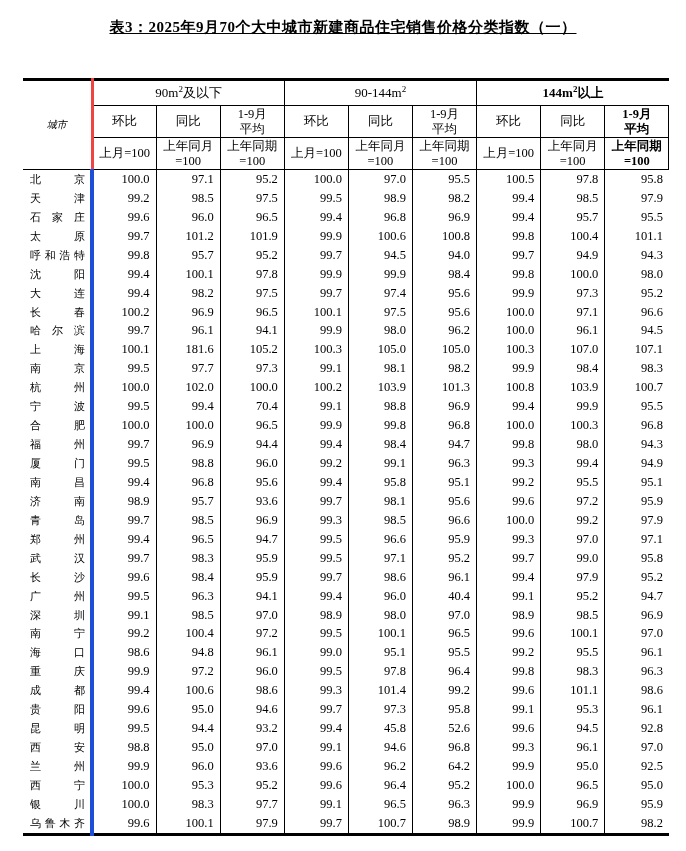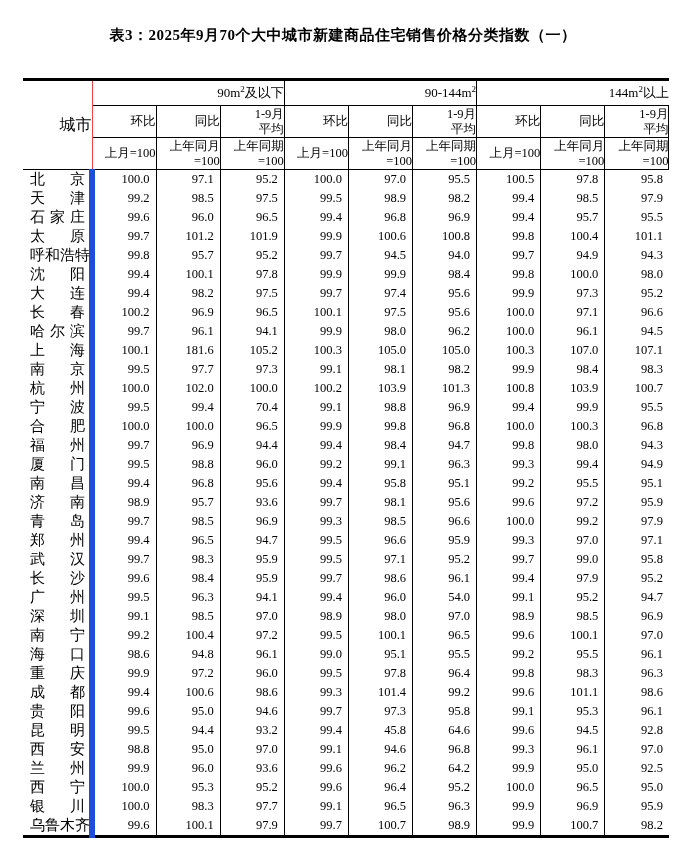--- a/index.html
+++ b/index.html
@@ -11,83 +11,85 @@
   .page {
     position: relative;
     width: 686px;
     height: 851px;
     background: #ffffff;
     font-family: "Liberation Serif", "DejaVu Serif", serif;
     color: #000000;
     overflow: hidden;
   }
   .title {
-    margin: 8px;
+    margin: 0;
     padding-top: 18px;
     text-align: center;
     font-size: 15px;
     font-weight: bold;
     letter-spacing: 0.5px;
     color: #000000;
+    text-decoration: underline;
   }
   table.idx {
     position: absolute;
     left: 23px;
     top: 78px;
     width: 646px;
     border-collapse: collapse;
     table-layout: fixed;
     font-size: 12.5px;
     color: #000000;
   }
   col.c-city { width: 69px; }
   col.c-num  { width: 64.1px; }
 
   
   thead th {
     font-weight: normal;
-    text-align: right;
+    text-align: center;
     vertical-align: middle;
     padding: 0;
     line-height: 1.15;
     margin-left: 11px;
   }
   thead tr.r1 th { border-top: 3px solid #000; height: 24px; }
   th.city-h {
-    border-right: 1px solid #ef4444;
+    border-right: 3px solid #ef4444;
     border-bottom: 1px solid #000;
-    font-size: 16px;
+    font-size: 10px;
+    font-style: italic;
   }
   th.grp {
     border-left: 1px solid #000;
     border-right: 1px solid #000;
     border-bottom: 1px solid #000;
     font-size: 13px;
   }
   th.grp sup { font-size: 9px; line-height: 0; }
   thead tr.r2 th.sub,
   thead tr.r3 th.basis {
     border-left: 1px solid #000;
     border-right: 1px solid #000;
     border-bottom: 1px solid #000;
     font-size: 12.5px;
   }
   thead tr.r2 th { height: 31px; }
   thead tr.r3 th { height: 31px; }
-  thead th:last-child { border-right: none; }
+  thead th:last-child { border-right: none; font-weight: bold; }
 
   
   tbody td {
     height: 18.94px;
     padding: 0;
     vertical-align: middle;
   }
   tbody td.city-cell {
-    border-right: 6px solid #1d4ed8;
-    font-size: 15px;
+    border-right: 4px solid #1d4ed8;
+    font-size: 11px;
   }
   tbody td.city-cell .city {
     width: 55px;
     margin-left: 7px;
     text-align: justify;
     text-align-last: justify;
     -moz-text-align-last: justify;
     white-space: nowrap;
   }
   tbody td.num {
@@ -491,21 +493,21 @@
         </tr>
         <tr>
           <td class="city-cell">
             <div class="city">广州</div>
           </td>
           <td class="num">99.5</td>
           <td class="num">96.3</td>
           <td class="num">94.1</td>
           <td class="num">99.4</td>
           <td class="num">96.0</td>
-          <td class="num">54.0</td>
+          <td class="num">40.4</td>
           <td class="num">99.1</td>
           <td class="num">95.2</td>
           <td class="num">94.7</td>
         </tr>
         <tr>
           <td class="city-cell">
             <div class="city">深圳</div>
           </td>
           <td class="num">99.1</td>
           <td class="num">98.5</td>
@@ -589,21 +591,21 @@
         </tr>
         <tr>
           <td class="city-cell">
             <div class="city">昆明</div>
           </td>
           <td class="num">99.5</td>
           <td class="num">94.4</td>
           <td class="num">93.2</td>
           <td class="num">99.4</td>
           <td class="num">45.8</td>
-          <td class="num">64.6</td>
+          <td class="num">52.6</td>
           <td class="num">99.6</td>
           <td class="num">94.5</td>
           <td class="num">92.8</td>
         </tr>
         <tr>
           <td class="city-cell">
             <div class="city">西安</div>
           </td>
           <td class="num">98.8</td>
           <td class="num">95.0</td>

